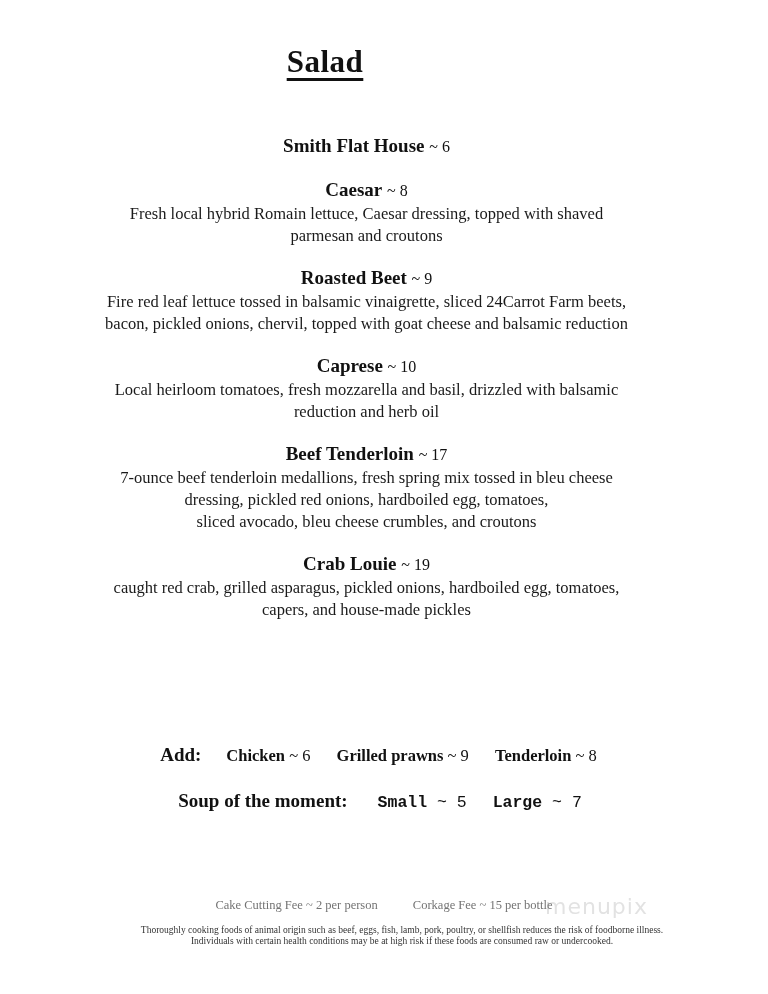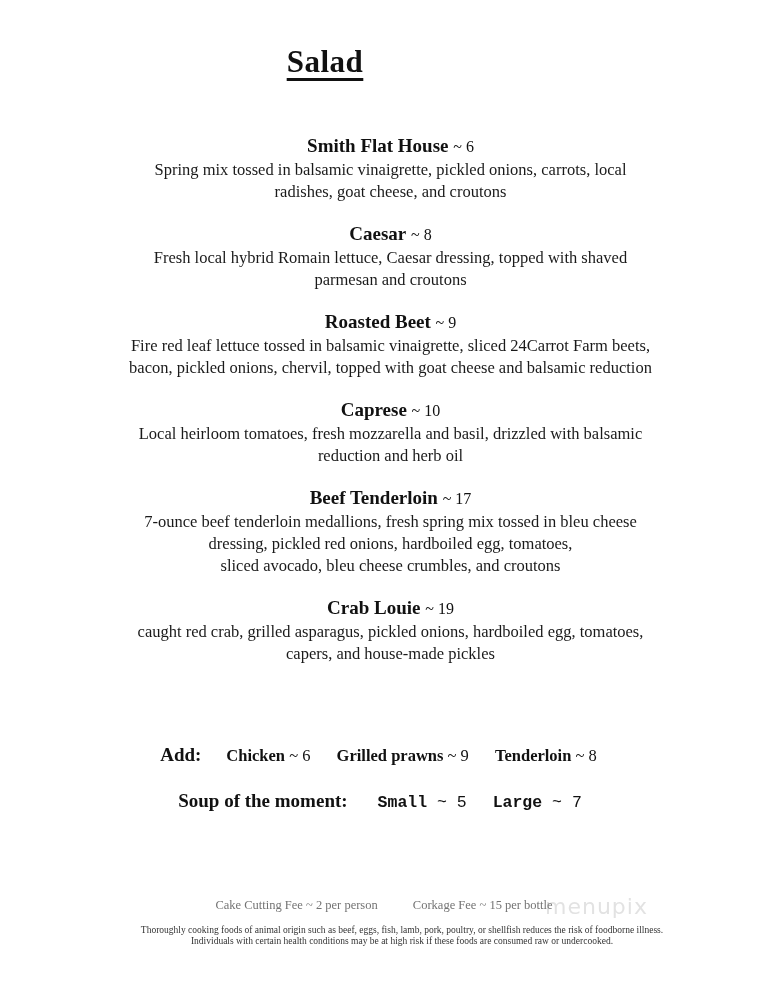--- a/index.html
+++ b/index.html
@@ -28,21 +28,20 @@
       text-decoration: underline;
       text-decoration-thickness: 3px;
       text-underline-offset: 6px;
       color: #111;
     }
     .menu-items {
       position: absolute;
       top: 133px;
       left: 0;
       width: 733px;
-      padding-left: 24px;
     }
     .menu-item {
       text-align: center;
       margin-bottom: 18px;
     }
     .item-heading {
       font-family: "Liberation Serif", "DejaVu Serif", serif;
       font-size: 19px;
       line-height: 25px;
       color: #111;
@@ -148,24 +147,20 @@
 
 <div class="page-title">Salad</div>
 
 <div class="menu-items">
 
   <div class="menu-item">
     <div class="item-heading">
       <span class="item-name">Smith Flat House</span>
       <span class="item-price">~ 6</span>
     </div>
-    <div class="item-desc">
-      <span class="line">Spring mix tossed in balsamic vinaigrette, pickled onions, carrots, local</span>
-      <span class="line">radishes, goat cheese, and croutons</span>
-    </div>
   </div>
 
   <div class="menu-item">
     <div class="item-heading">
       <span class="item-name">Caesar</span>
       <span class="item-price">~ 8</span>
     </div>
     <div class="item-desc">
       <span class="line">Fresh local hybrid Romain lettuce, Caesar dressing, topped with shaved</span>
       <span class="line">parmesan and croutons</span>

